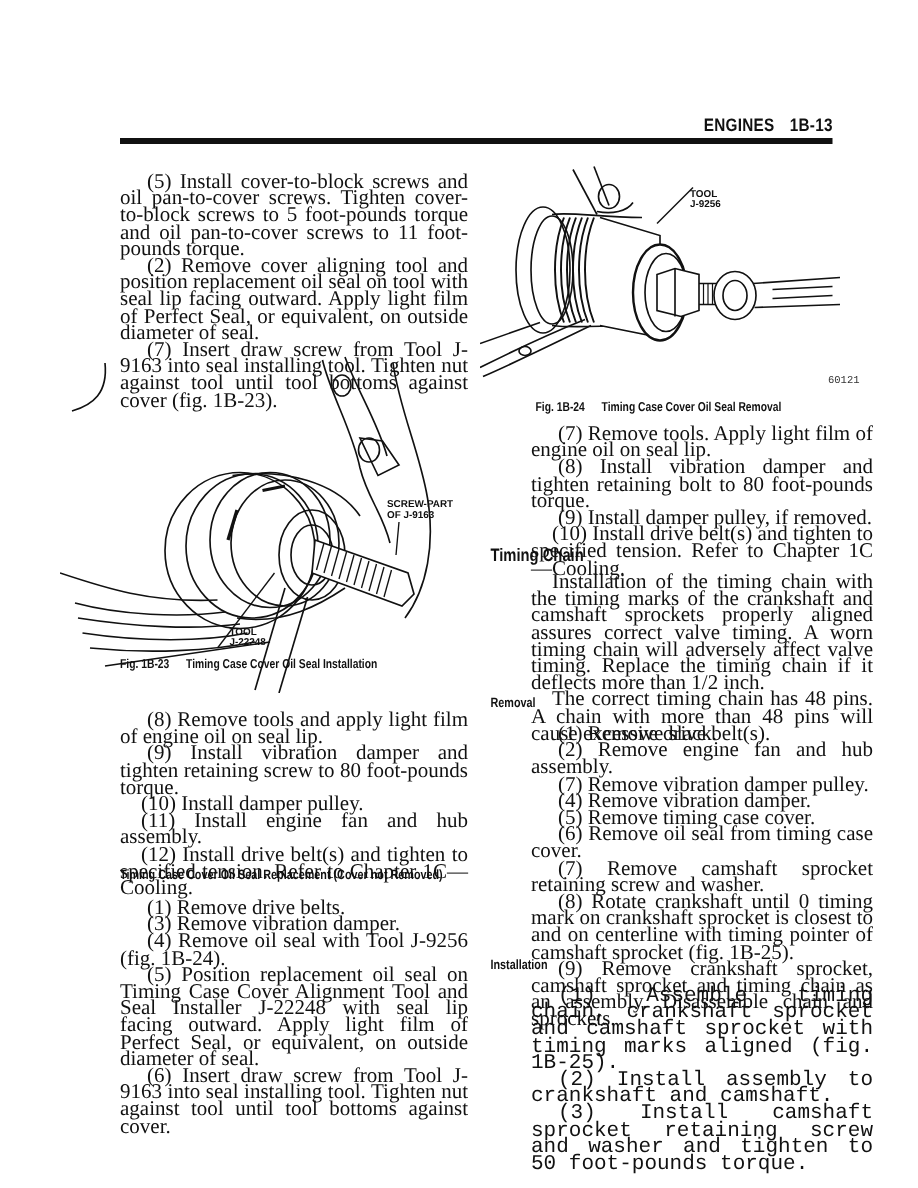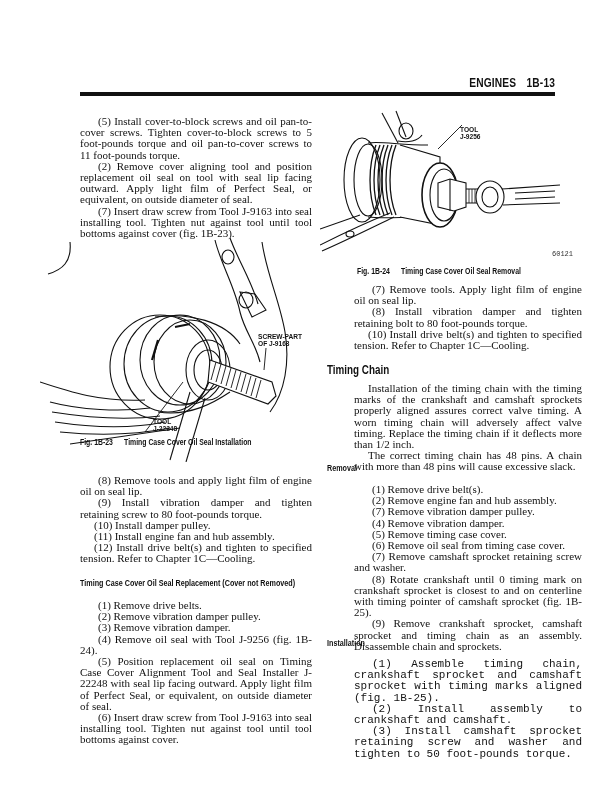--- a/index.html
+++ b/index.html
@@ -5,21 +5,21 @@
   html, body { margin: 0; padding: 0; }
   body {
     width: 612px; height: 792px; background: #ffffff; position: relative; overflow: hidden;
     font-family: "Liberation Serif", "DejaVu Serif", serif; color: #111;
   }
   .header { position: absolute; left: 80px; top: 74px; width: 475px; height: 22px; }
   .header .title { position: absolute; right: 0; top: 2px; font-family: "Liberation Sans", sans-serif; font-weight: 700; font-size: 12px; letter-spacing: 0.2px; transform: scaleX(0.85); transform-origin: right center; white-space: nowrap; }
   .header .title span { margin-left: 12px; }
   .rule { position: absolute; left: 80px; top: 92px; width: 475px; height: 4px; background: #111; }
 
-  .col { position: absolute; font-size: 11px; line-height: 11.2px; text-align: justify; }
+  .col { position: absolute; font-size: 14px; line-height: 11.2px; text-align: justify; }
   .col p { margin: 0; text-indent: 18px; }
   .col p.li2 { text-indent: 14px; }
   .left { left: 80px; width: 232px; }
   .right { left: 327px; width: 228px; margin-left: 27px; }
 
   .heading { font-family: "Liberation Sans", sans-serif; font-weight: 700; transform-origin: left center; white-space: nowrap; }
   .h-big { font-size: 12px; transform: scaleX(0.82); }
   .h-small { font-size: 9px; transform: scaleX(0.8); }
   .caption { position: absolute; font-family: "Liberation Sans", sans-serif; font-weight: 700; font-size: 8.6px; white-space: nowrap; transform: scaleX(0.8); transform-origin: left center; }
   .caption .gap { display: inline-block; width: 14px; }
@@ -111,21 +111,20 @@
   <p>(9) Install vibration damper and tighten retaining screw to 80 foot-pounds torque.</p>
   <p class="li2">(10) Install damper pulley.</p>
   <p class="li2">(11) Install engine fan and hub assembly.</p>
   <p class="li2">(12) Install drive belt(s) and tighten to specified tension. Refer to Chapter 1C—Cooling.</p>
 </div>
 
 <div class="heading h-small" style="position:absolute; left:80px; top:578px;">Timing Case Cover Oil Seal Replacement (Cover not Removed)</div>
 
 <div class="col left" style="top:600px;">
   <p>(1) Remove drive belts.</p>
-  <p>(2) Remove vibration damper pulley.</p>
   <p>(3) Remove vibration damper.</p>
   <p>(4) Remove oil seal with Tool J-9256 (fig. 1B-24).</p>
   <p>(5) Position replacement oil seal on Timing Case Cover Alignment Tool and Seal Installer J-22248 with seal lip facing outward. Apply light film of Perfect Seal, or equivalent, on outside diameter of seal.</p>
   <p>(6) Insert draw screw from Tool J-9163 into seal installing tool. Tighten nut against tool until tool bottoms against cover.</p>
 </div>
 
 <svg class="fig" style="left:320px; top:105px;" width="240" height="150" viewBox="0 0 240 150">
   <g fill="none" stroke="#111" stroke-width="1.1">
     <path d="M62,8 L78,38"></path>
       <path d="M76,6 L86,32"></path>
@@ -179,20 +178,21 @@
 <div class="lbl" style="left:460px; top:126px; white-space:pre;">TOOL
 J-9256</div>
 <div class="figno" style="left:526px; top:250px;margin-left:26px;">60121</div>
 <div class="caption" style="left:357px; top:266px;">
   <span>Fig. 1B-24</span><span class="gap"></span><span>Timing Case Cover Oil Seal Removal</span>
 </div>
 
 <div class="col right" style="top:284px;">
   <p>(7) Remove tools. Apply light film of engine oil on seal lip.</p>
   <p>(8) Install vibration damper and tighten retaining bolt to 80 foot-pounds torque.</p>
+  <p>(9) Install damper pulley, if removed.</p>
   <p class="li2">(10) Install drive belt(s) and tighten to specified tension. Refer to Chapter 1C—Cooling.</p>
 </div>
 
 <div class="heading h-big" style="position:absolute; left:327px; top:363px;">Timing Chain</div>
 
 <div class="col right" style="top:383px;">
   <p class="li2">Installation of the timing chain with the timing marks of the crankshaft and camshaft sprockets properly aligned assures correct valve timing. A worn timing chain will adversely affect valve timing. Replace the timing chain if it deflects more than 1/2 inch.</p>
   <p class="li2">The correct timing chain has 48 pins. A chain with more than 48 pins will cause excessive slack.</p>
 </div>
 

